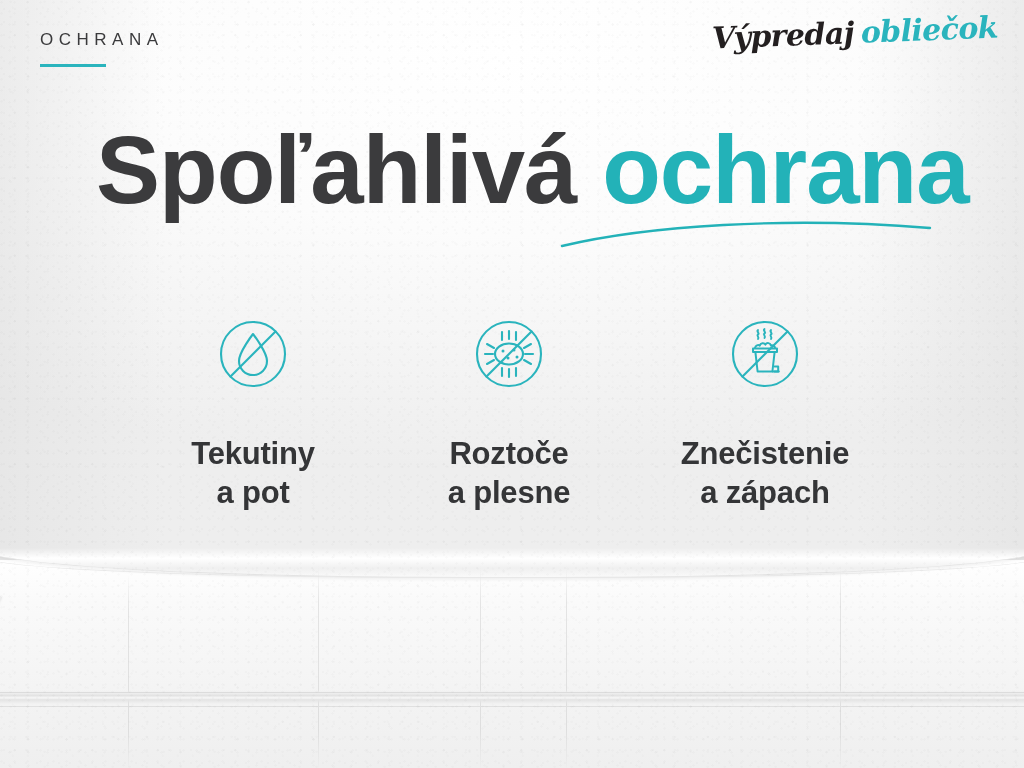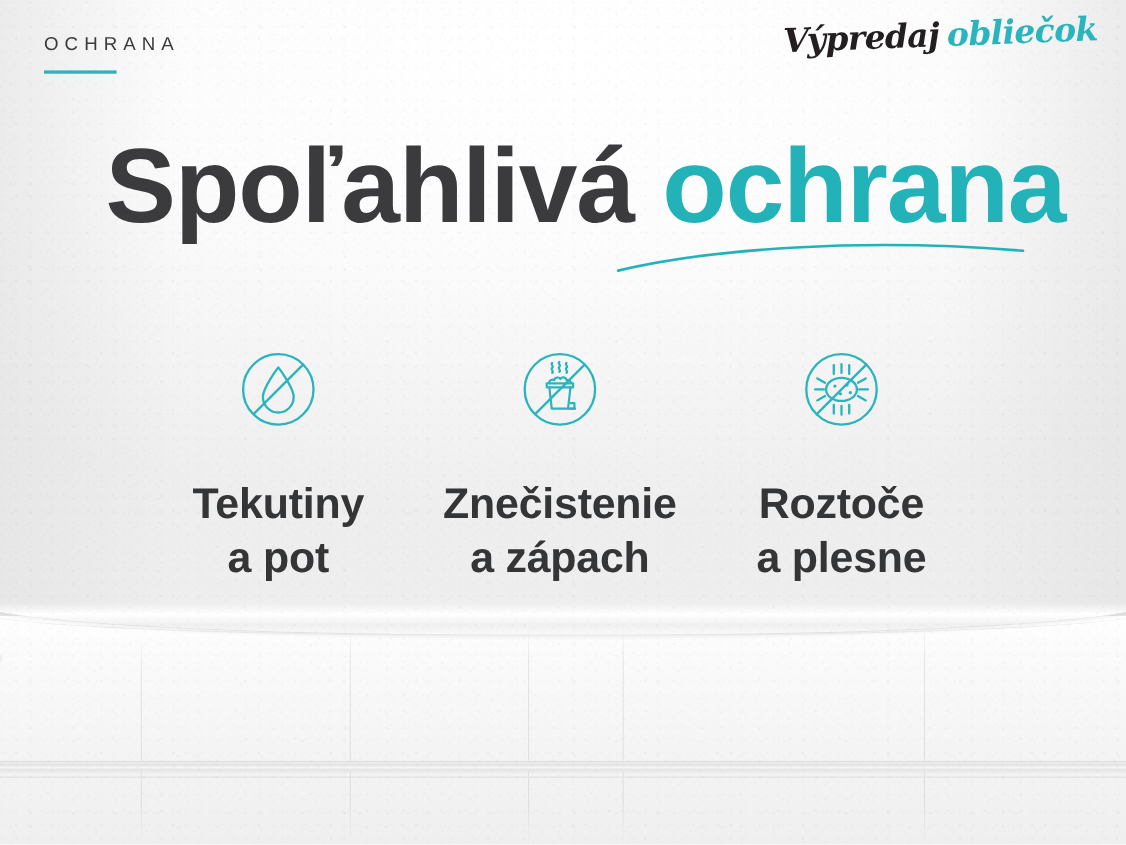--- a/index.html
+++ b/index.html
@@ -144,21 +144,21 @@
   .features {
     position:absolute; left:0; top:318px; width:1024px;
     display:flex; justify-content:center; align-items:flex-start;
   }
   .feature { width:256px; display:flex; flex-direction:column; align-items:center; }
   .feature:nth-child(1) { margin-left:-6px; }
   .feature-icon { width:72px; height:72px; }
   .feature-label {
     margin-top:44px;
     text-align:center;
-    font-size:39px;
+    font-size:31px;
     font-weight:700;
     line-height:1.26;
     color:#343537;
     letter-spacing:-.2px;
     white-space:pre-line;
   }
 </style>
 </head>
 <body>
 
@@ -210,44 +210,20 @@
   <div class="features">
 
     <div class="feature">
       <svg class="feature-icon" viewBox="0 0 72 72">
         <circle cx="36" cy="36" r="32" fill="none" stroke="#2ab4bd" stroke-width="2.1"></circle>
         <path d="M36 16 C 36 16, 50 34, 50 43 A 14 14 0 0 1 22 43 C 22 34, 36 16, 36 16 Z" fill="none" stroke="#2ab4bd" stroke-width="2.1" stroke-linejoin="round"></path>
         <line x1="13.5" y1="58.5" x2="58.5" y2="13.5" stroke="#2ab4bd" stroke-width="2.1" stroke-linecap="round"></line>
       </svg>
       <div class="feature-label">Tekutiny
 a pot</div>
-    </div>
-
-    <div class="feature">
-      <svg class="feature-icon" viewBox="0 0 72 72">
-        <circle cx="36" cy="36" r="32" fill="none" stroke="#2ab4bd" stroke-width="2.1"></circle>
-        <g stroke="#2ab4bd" stroke-width="2" fill="none" stroke-linecap="round" stroke-linejoin="round">
-
-          <path d="M29 21 c2-1.6 -2-3 0-4.6 2-1.6 -2-3 0-4.4"></path>
-          <path d="M35.5 20 c2-1.6 -2-3 0-4.6 2-1.6 -2-3 0-4.4"></path>
-          <path d="M42 21 c2-1.6 -2-3 0-4.6 2-1.6 -2-3 0-4.4"></path>
-
-          <path d="M26 30 c.5-2.6 3.2-3.6 4.8-2.4 .6-2.8 4.4-3.2 5.6-1 1.4-2.4 5-1.8 5.4 .8 2.2-.6 4.2 1 4.2 2.6"></path>
-
-          <path d="M24 30.5 h24 v3.6 h-24 z"></path>
-
-          <path d="M26.4 34.1 l2.2 19.4 h14.8 l2.2-19.4"></path>
-
-          <path d="M45.6 48.5 h3.6 v5 h-3.6"></path>
-          <path d="M43.8 53.5 h6"></path>
-        </g>
-        <line x1="13.5" y1="58.5" x2="58.5" y2="13.5" stroke="#2ab4bd" stroke-width="2.1" stroke-linecap="round"></line>
-      </svg>
-      <div class="feature-label">Znečistenie
-a zápach</div>
     </div>
 
     <div class="feature">
       <svg class="feature-icon" viewBox="0 0 72 72">
         <circle cx="36" cy="36" r="32" fill="none" stroke="#2ab4bd" stroke-width="2.1"></circle>
         <g stroke="#2ab4bd" stroke-width="2.1" stroke-linecap="round" fill="none">
           <ellipse cx="36" cy="36" rx="14" ry="10.5"></ellipse>
           <line x1="29" y1="22" x2="29" y2="14"></line>
           <line x1="36" y1="21" x2="36" y2="13"></line>
           <line x1="43" y1="22" x2="43" y2="14"></line>
@@ -266,15 +242,39 @@
           <circle cx="41" cy="32" r="1.5"></circle>
           <circle cx="35" cy="40" r="1.5"></circle>
           <circle cx="44" cy="39" r="1.5"></circle>
         </g>
         <line x1="13.5" y1="58.5" x2="58.5" y2="13.5" stroke="#2ab4bd" stroke-width="2.1" stroke-linecap="round"></line>
       </svg>
       <div class="feature-label">Roztoče
 a plesne</div>
     </div>
 
+    <div class="feature">
+      <svg class="feature-icon" viewBox="0 0 72 72">
+        <circle cx="36" cy="36" r="32" fill="none" stroke="#2ab4bd" stroke-width="2.1"></circle>
+        <g stroke="#2ab4bd" stroke-width="2" fill="none" stroke-linecap="round" stroke-linejoin="round">
+
+          <path d="M29 21 c2-1.6 -2-3 0-4.6 2-1.6 -2-3 0-4.4"></path>
+          <path d="M35.5 20 c2-1.6 -2-3 0-4.6 2-1.6 -2-3 0-4.4"></path>
+          <path d="M42 21 c2-1.6 -2-3 0-4.6 2-1.6 -2-3 0-4.4"></path>
+
+          <path d="M26 30 c.5-2.6 3.2-3.6 4.8-2.4 .6-2.8 4.4-3.2 5.6-1 1.4-2.4 5-1.8 5.4 .8 2.2-.6 4.2 1 4.2 2.6"></path>
+
+          <path d="M24 30.5 h24 v3.6 h-24 z"></path>
+
+          <path d="M26.4 34.1 l2.2 19.4 h14.8 l2.2-19.4"></path>
+
+          <path d="M45.6 48.5 h3.6 v5 h-3.6"></path>
+          <path d="M43.8 53.5 h6"></path>
+        </g>
+        <line x1="13.5" y1="58.5" x2="58.5" y2="13.5" stroke="#2ab4bd" stroke-width="2.1" stroke-linecap="round"></line>
+      </svg>
+      <div class="feature-label">Znečistenie
+a zápach</div>
+    </div>
+
   </div>
 
 </div>
 
 </body></html>

